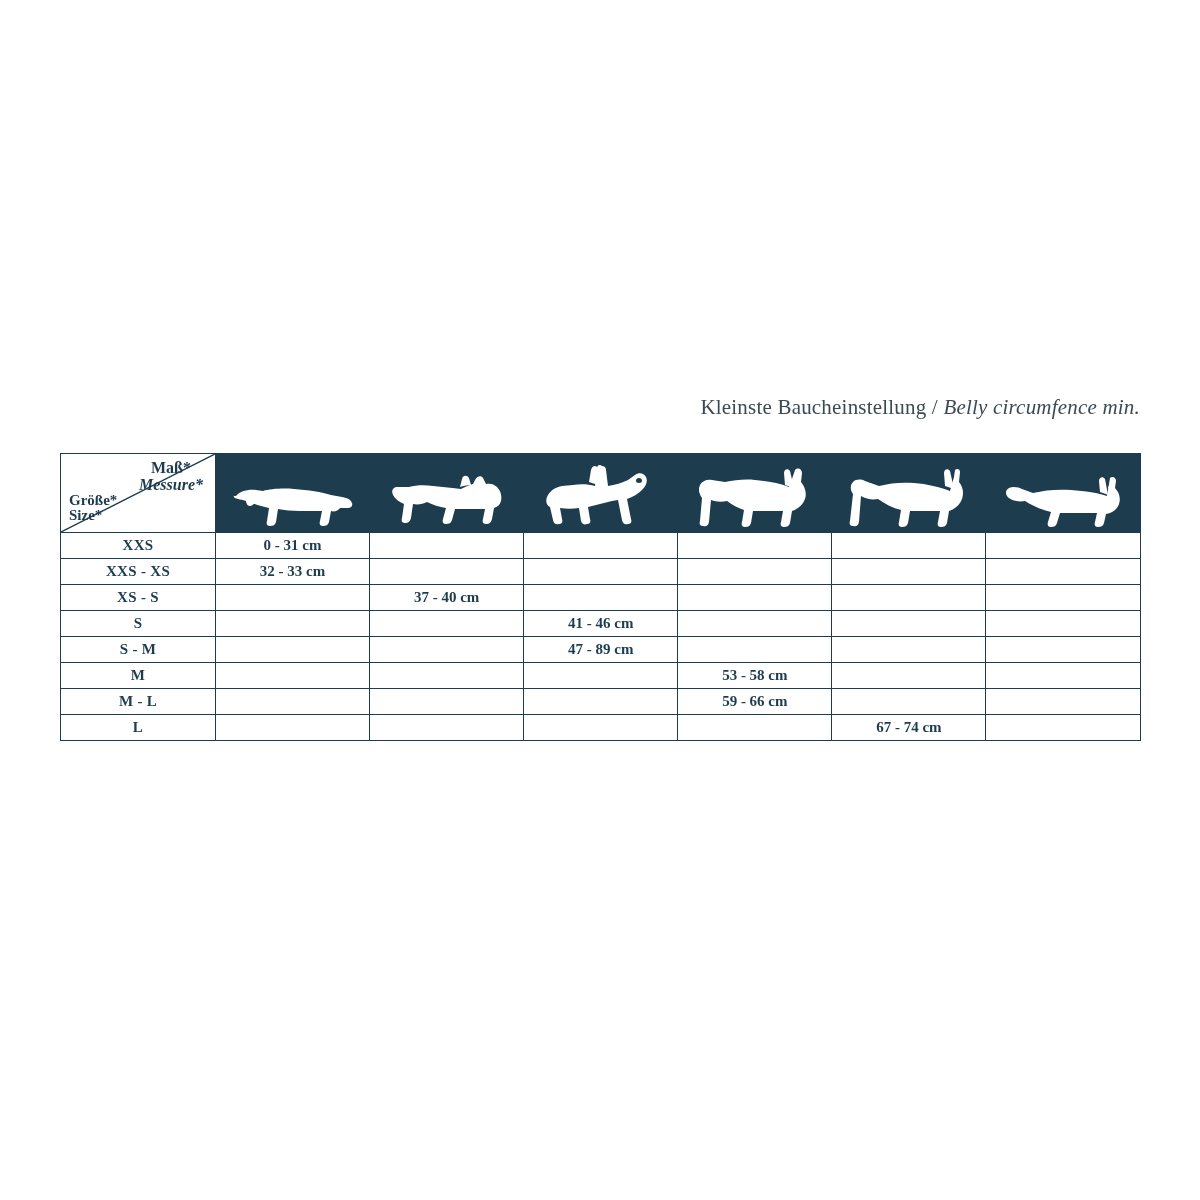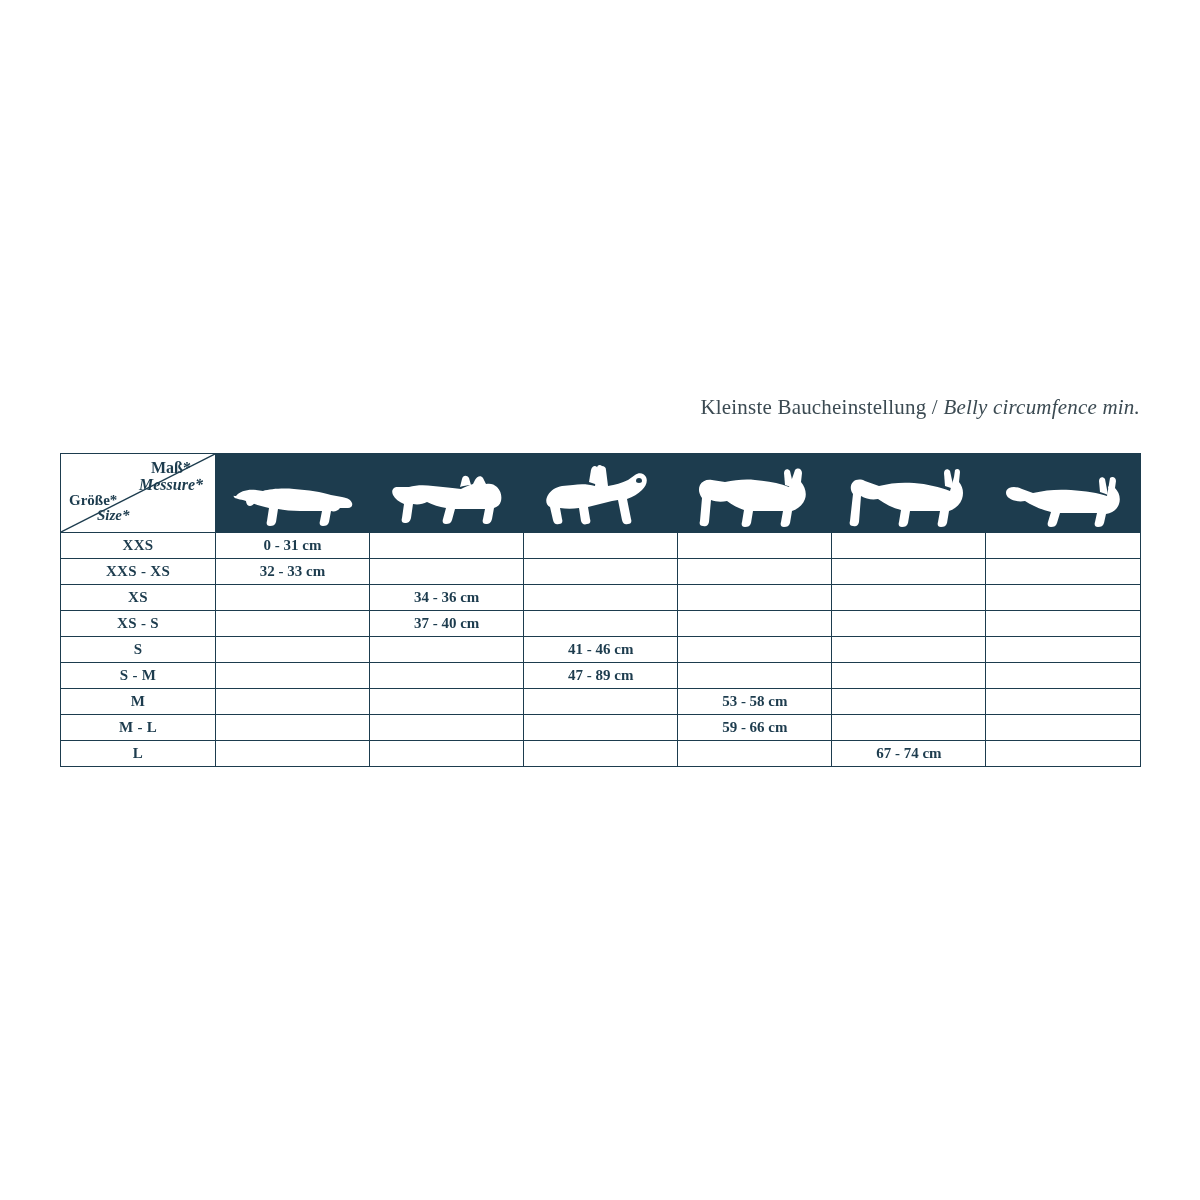--- a/index.html
+++ b/index.html
@@ -71,21 +71,21 @@
   }
   th.corner-cell .lbl-size {
     position: absolute;
     left: 8px;
     bottom: 8px;
     text-align: left;
     line-height: 1.05;
     font-size: 15px;
     font-weight: bold;
   }
-  th.corner-cell .lbl-size .en { font-style: italic; font-weight: bold; margin-left: 28px; }
+  th.corner-cell .lbl-size .en { font-weight: bold; }
   th.corner-cell .lbl-measure {
     position: absolute;
     right: 12px;
     top: 6px;
     text-align: center;
     line-height: 1.05;
     font-size: 16px;
     font-weight: bold;
   }
   th.corner-cell .lbl-measure .en { font-style: italic; font-weight: bold; text-align: center; }
@@ -218,29 +218,20 @@
       <tr>
         <td class="size-label">XXS - XS</td>
         <td class="filled">32 - 33 cm</td>
         <td></td>
         <td></td>
         <td></td>
         <td></td>
         <td></td>
       </tr>
       <tr>
-        <td class="size-label">XS</td>
-        <td></td>
-        <td class="filled">34 - 36 cm</td>
-        <td></td>
-        <td></td>
-        <td></td>
-        <td></td>
-      </tr>
-      <tr>
         <td class="size-label">XS - S</td>
         <td></td>
         <td class="filled">37 - 40 cm</td>
         <td></td>
         <td></td>
         <td></td>
         <td></td>
       </tr>
       <tr>
         <td class="size-label">S</td>

